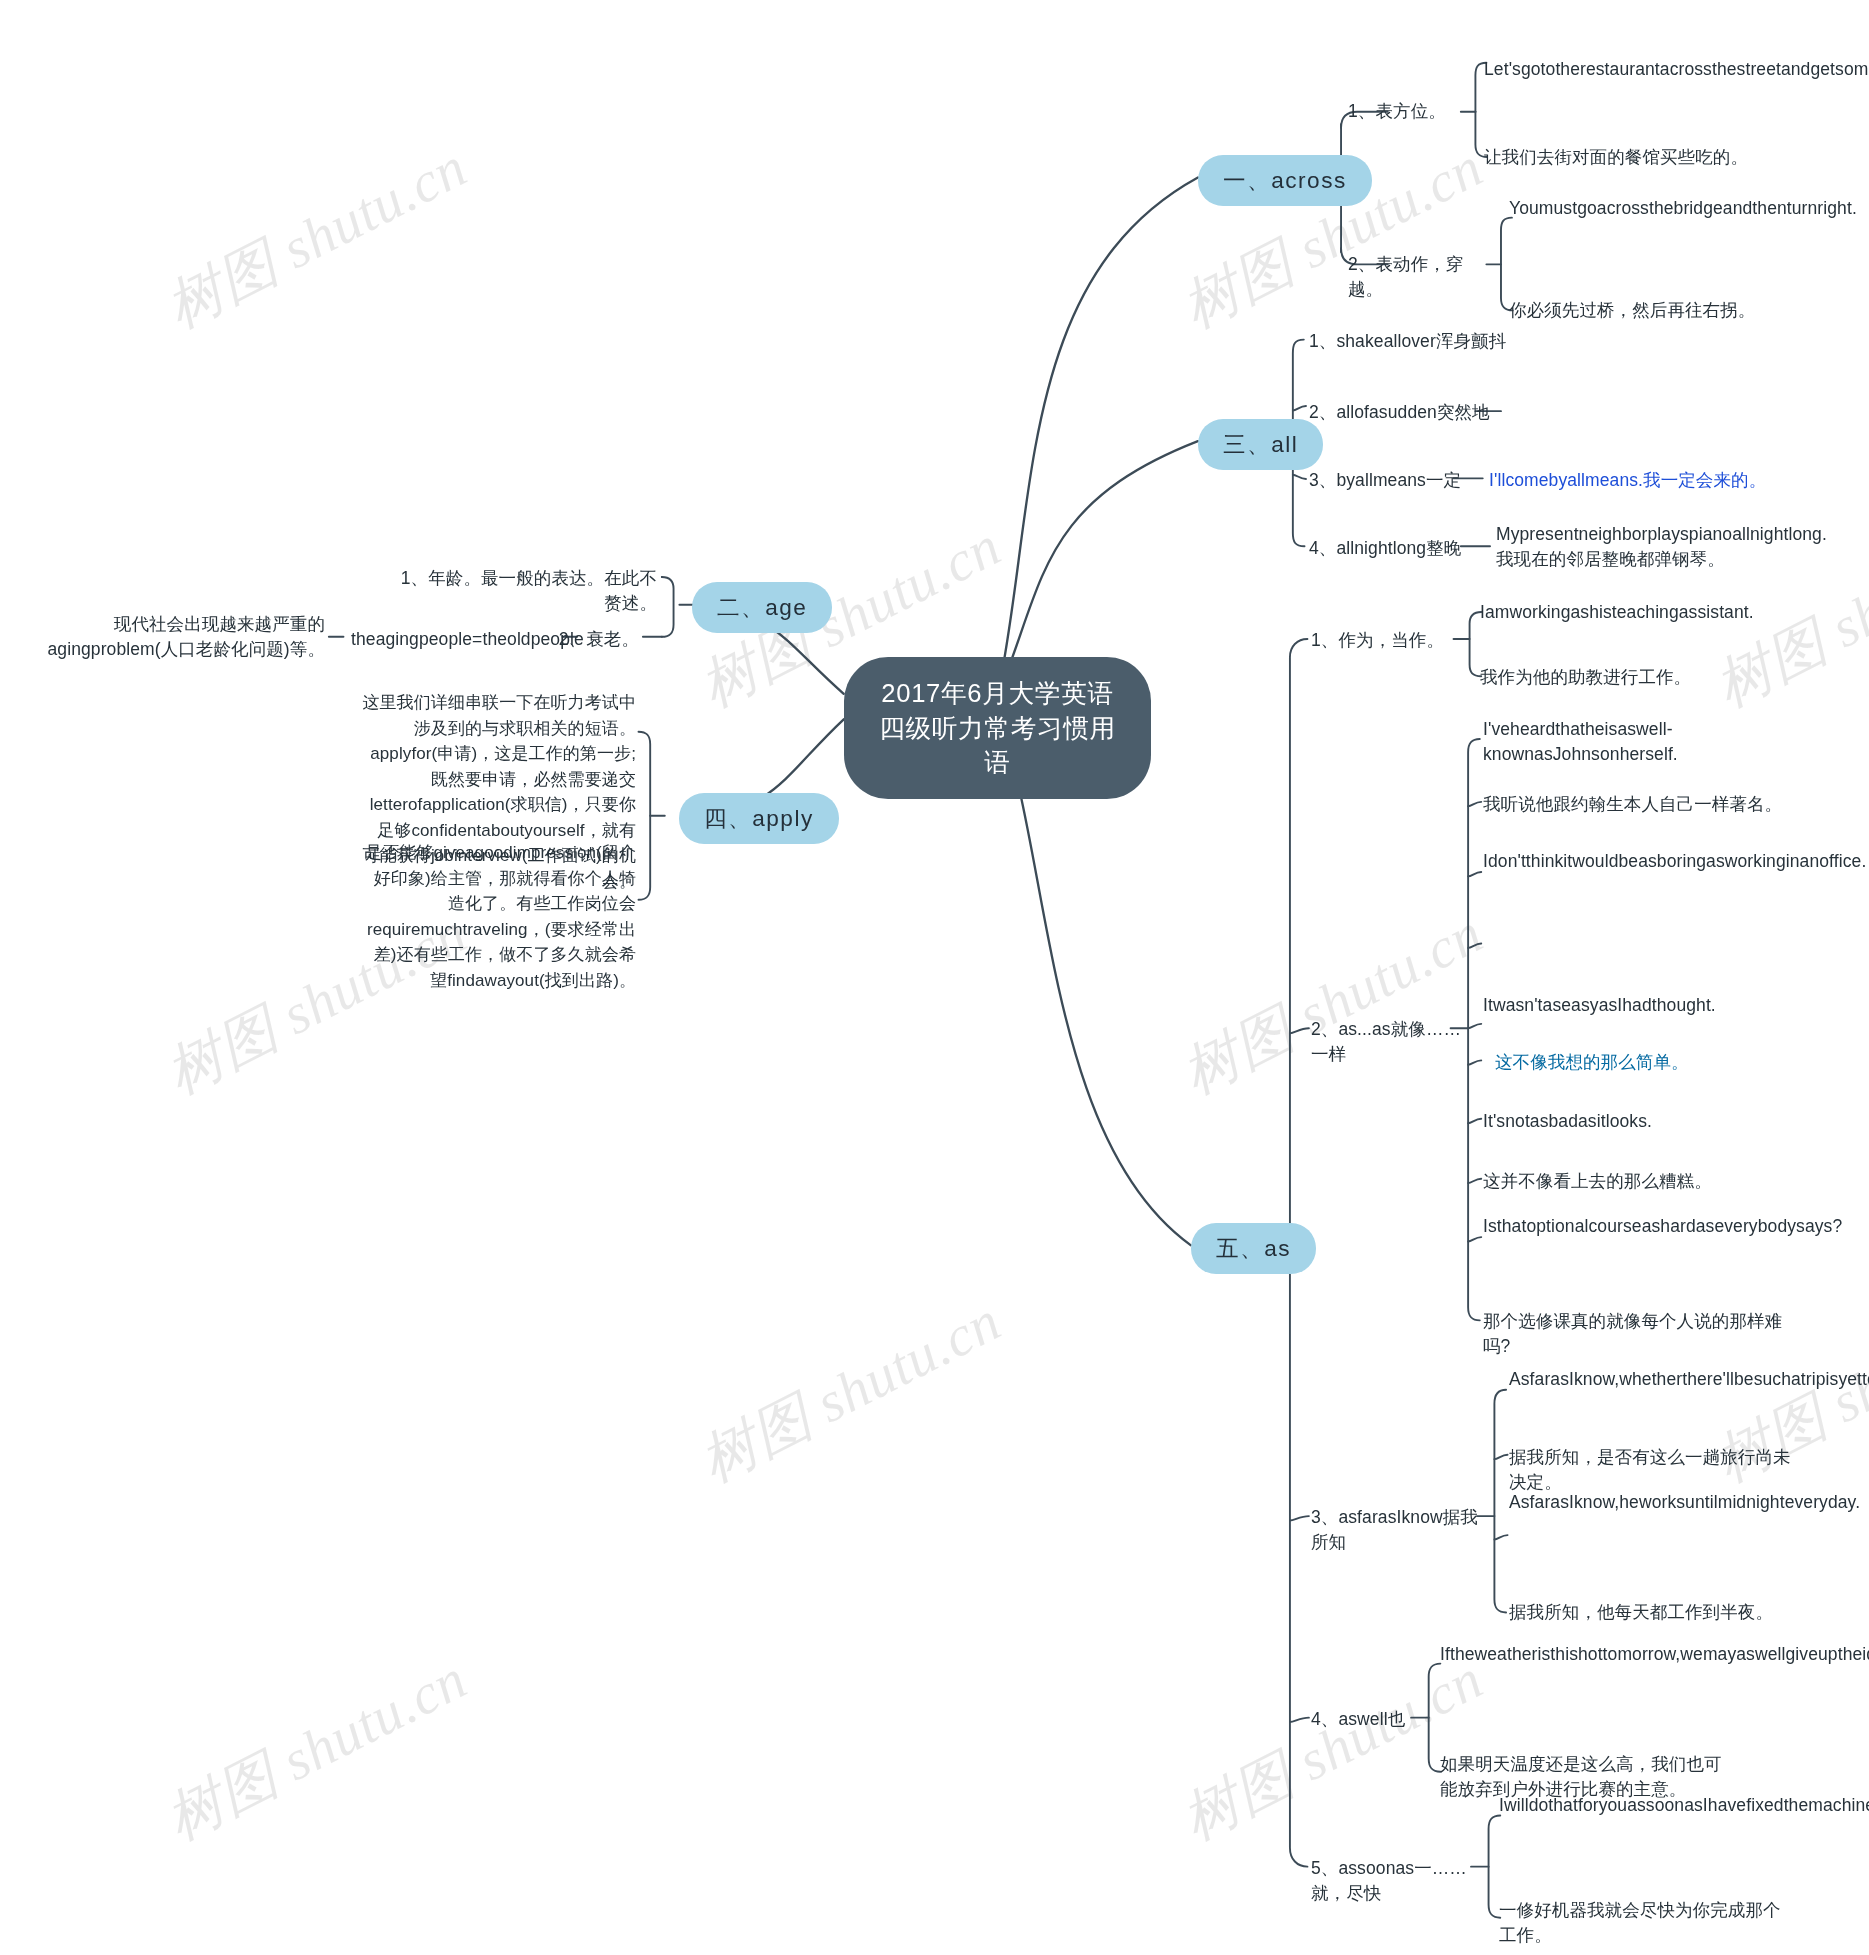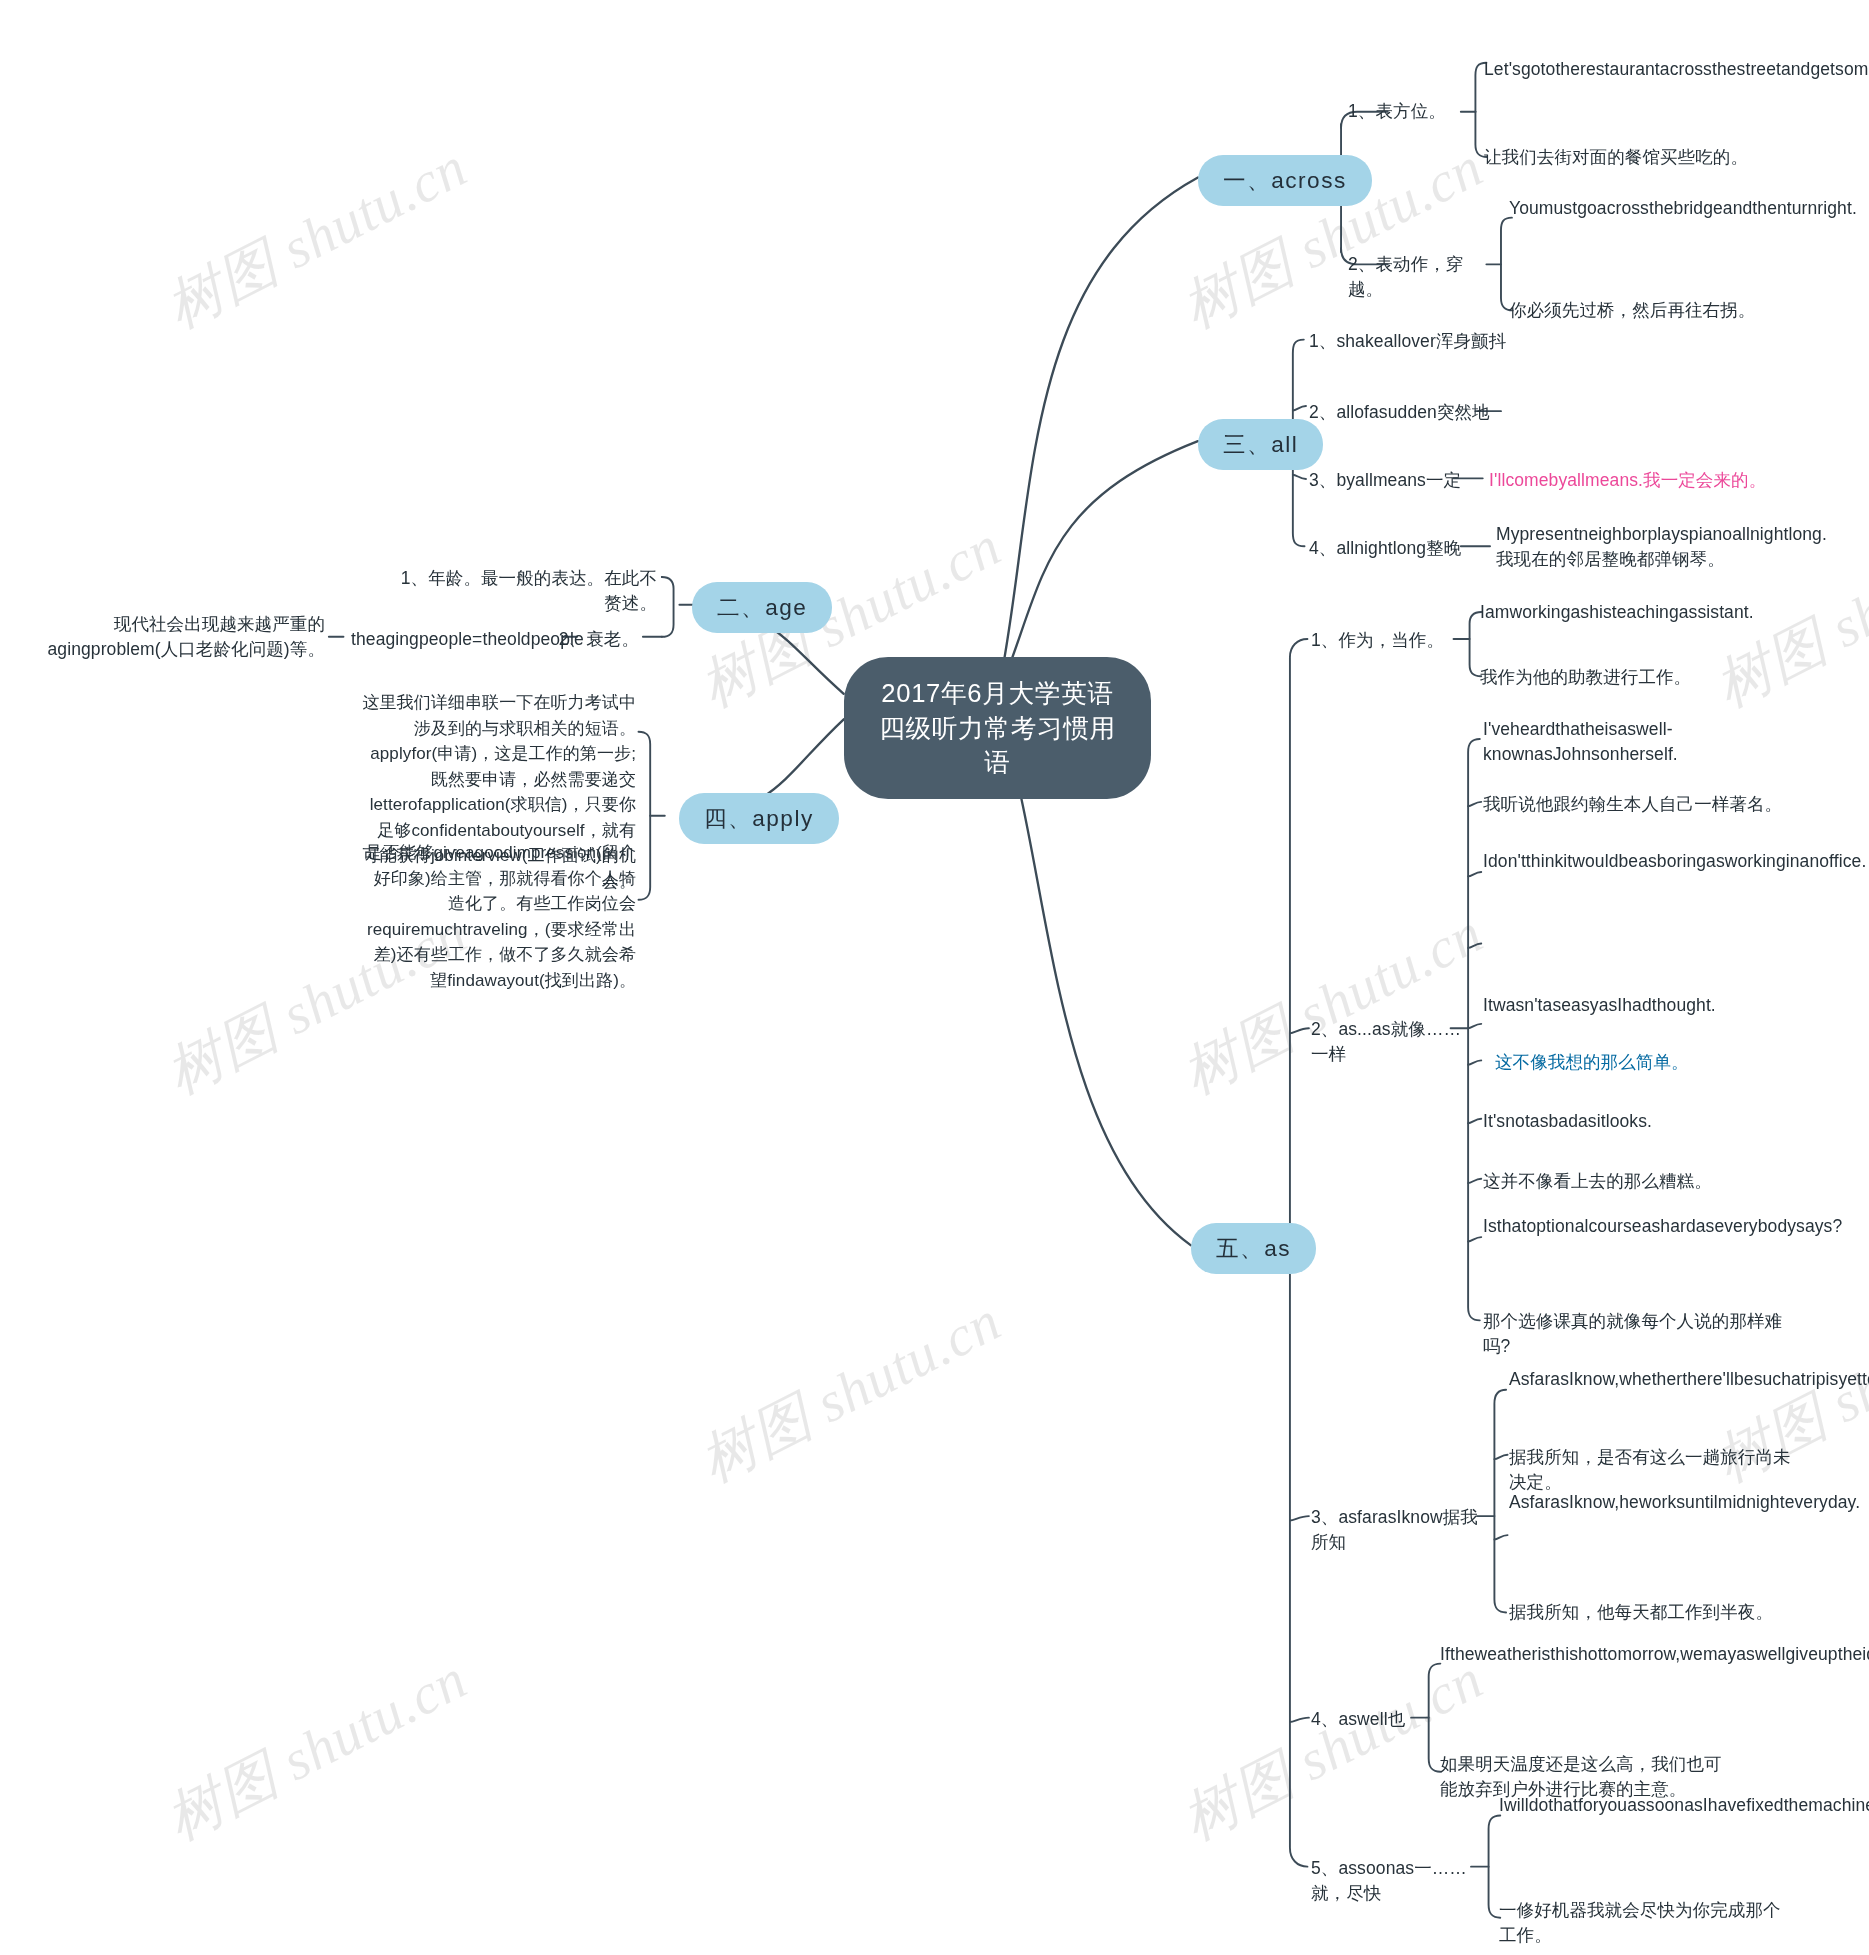--- a/index.html
+++ b/index.html
@@ -211,21 +211,21 @@
     <span>1、shakeallover浑身颤抖</span>
   </div>
 
   <div class="leaf" style="left: 1309px; top: 400px; width: 183px; color: rgb(39, 50, 58);">
     <span>2、allofasudden突然地</span>
   </div>
 
   <div class="leaf" style="left: 1309px; top: 468px; width: 161px; color: rgb(39, 50, 58);">
     <span>3、byallmeans一定</span>
   </div>
-  <div class="leaf" style="left: 1489px; top: 468px; width: 307px; color: #ec4899;">
+  <div class="leaf" style="left: 1489px; top: 468px; width: 307px; color: #1d4ed8;">
     <span>I'llcomebyallmeans.我一定会来的。</span>
   </div>
 
   <div class="leaf" style="left: 1309px; top: 536px; width: 168px; color: rgb(39, 50, 58);">
     <span>4、allnightlong整晚</span>
   </div>
   <div class="leaf" style="left: 1496px; top: 522px; width: 296px; color: rgb(39, 50, 58);">
     <span>Mypresentneighborplayspianoallnightlong.我现在的邻居整晚都弹钢琴。</span>
   </div>
 

